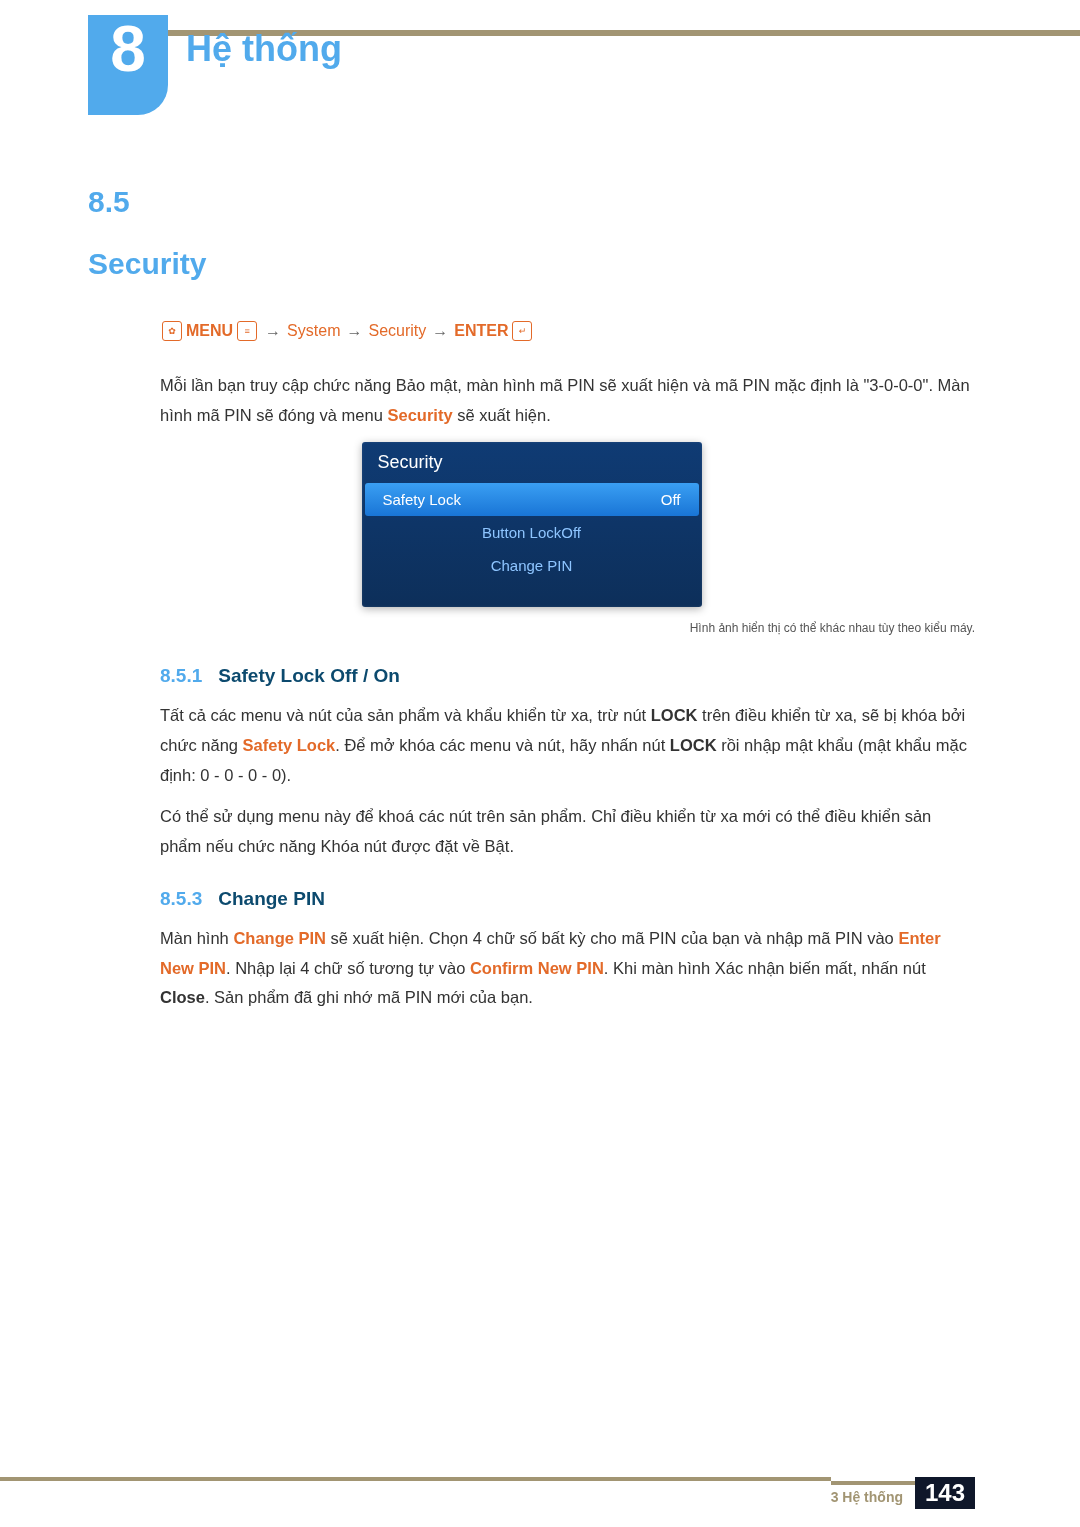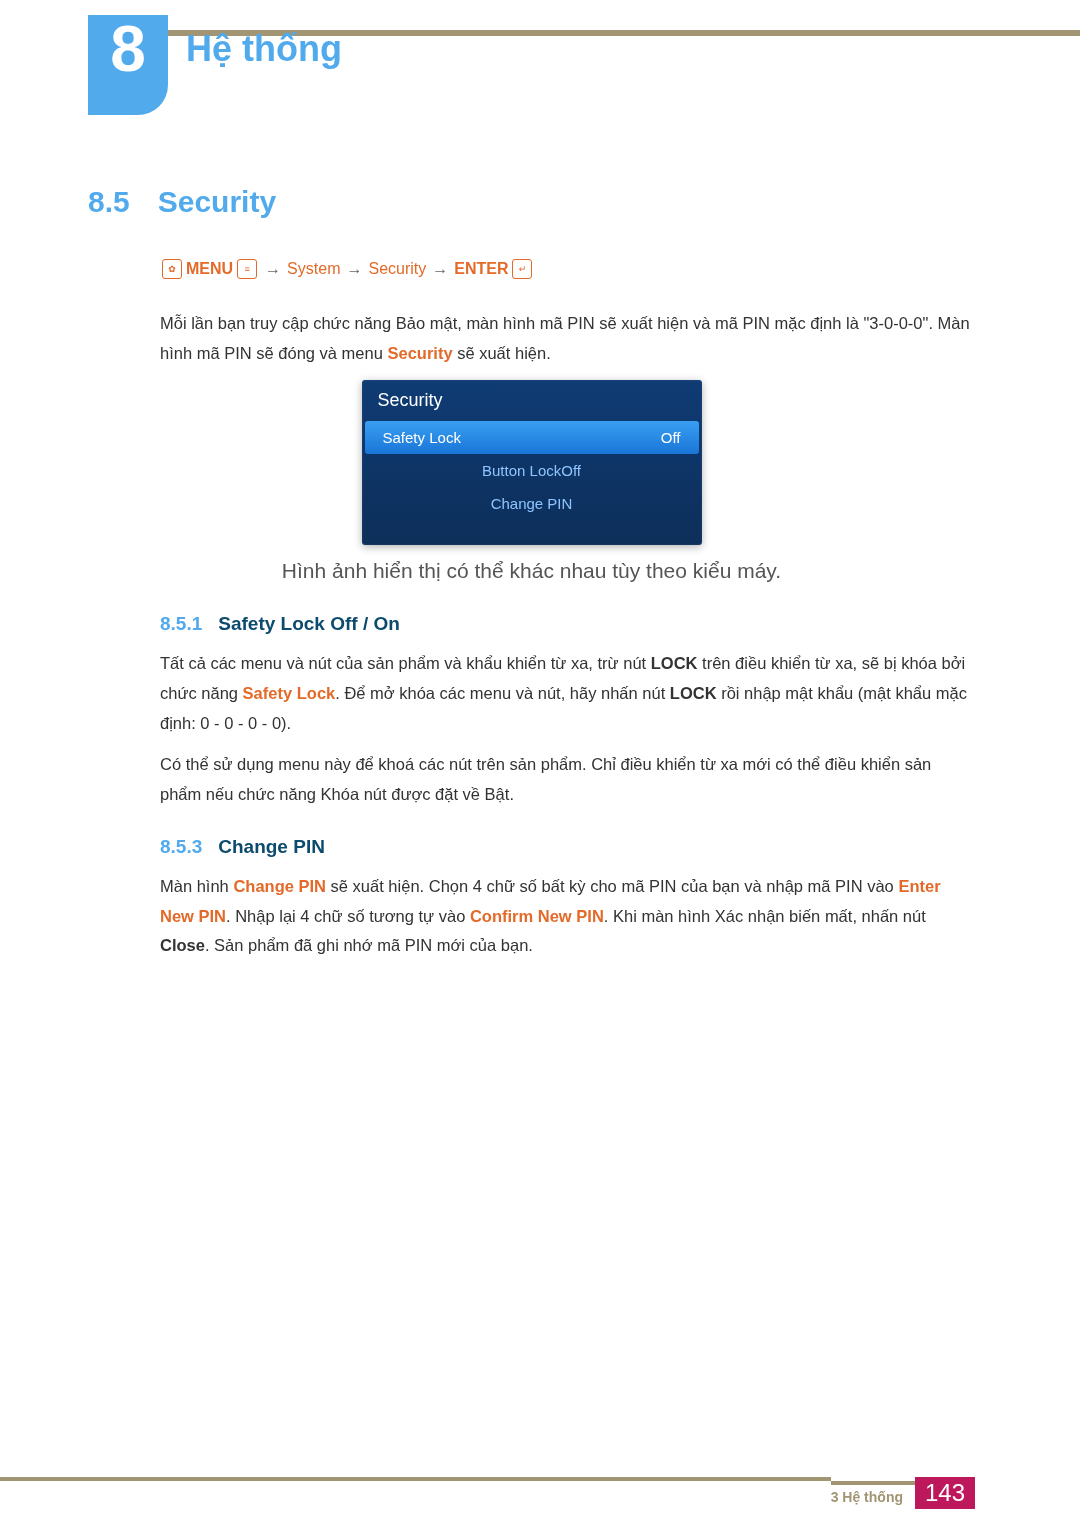--- a/index.html
+++ b/index.html
@@ -50,20 +50,21 @@
     position: absolute;
     left: 88px;
     top: 185px;
     right: 105px;
   }
   .sec-heading {
     display: flex;
     gap: 28px;
     align-items: flex-start;
     margin-bottom: 40px;
+    flex-direction: column;
   }
   .sec-num {
     font-size: 30px;
     font-weight: bold;
     color: #51aaec;
   }
   .sec-title {
     font-size: 30px;
     font-weight: bold;
     color: #51aaec;
@@ -121,22 +122,22 @@
     font-size: 15px;
   }
   .panel-row.selected {
     background: linear-gradient(#3a9ff3, #1975d6);
     color: #fff;
     margin: 0 3px;
     border-radius: 3px;
   }
   .panel-row.normal { color: #8ec5ff; justify-content: center; }
   .caption {
-    text-align: center;
-    font-size: 21px;
+    text-align: right;
+    font-size: 12px;
     color: #555;
     margin: 14px 0 30px;
   }
   .sub-heading {
     margin-left: 72px;
     display: flex;
     gap: 16px;
     align-items: flex-end;
     margin-top: 26px;
     margin-bottom: 14px;
@@ -168,24 +169,24 @@
     font-size: 14px;
     color: #a29573;
     font-weight: bold;
     align-self: center;
     padding-right: 12px;
     border-top: 4px solid #a29573;
     padding-top: 4px;
   }
   .footer-page {
     width: 60px;
-    background: #be185d;
+    background: #0f172a;
     color: #fff;
     font-size: 24px;
-    font-weight: normal;
+    font-weight: bold;
     display: flex;
     align-items: center;
     justify-content: center;
   }
   .footer-gap { width: 105px; border-top: 4px solid transparent; }
 </style>
 </head>
 <body>
 
 <div class="top-bar"></div>

